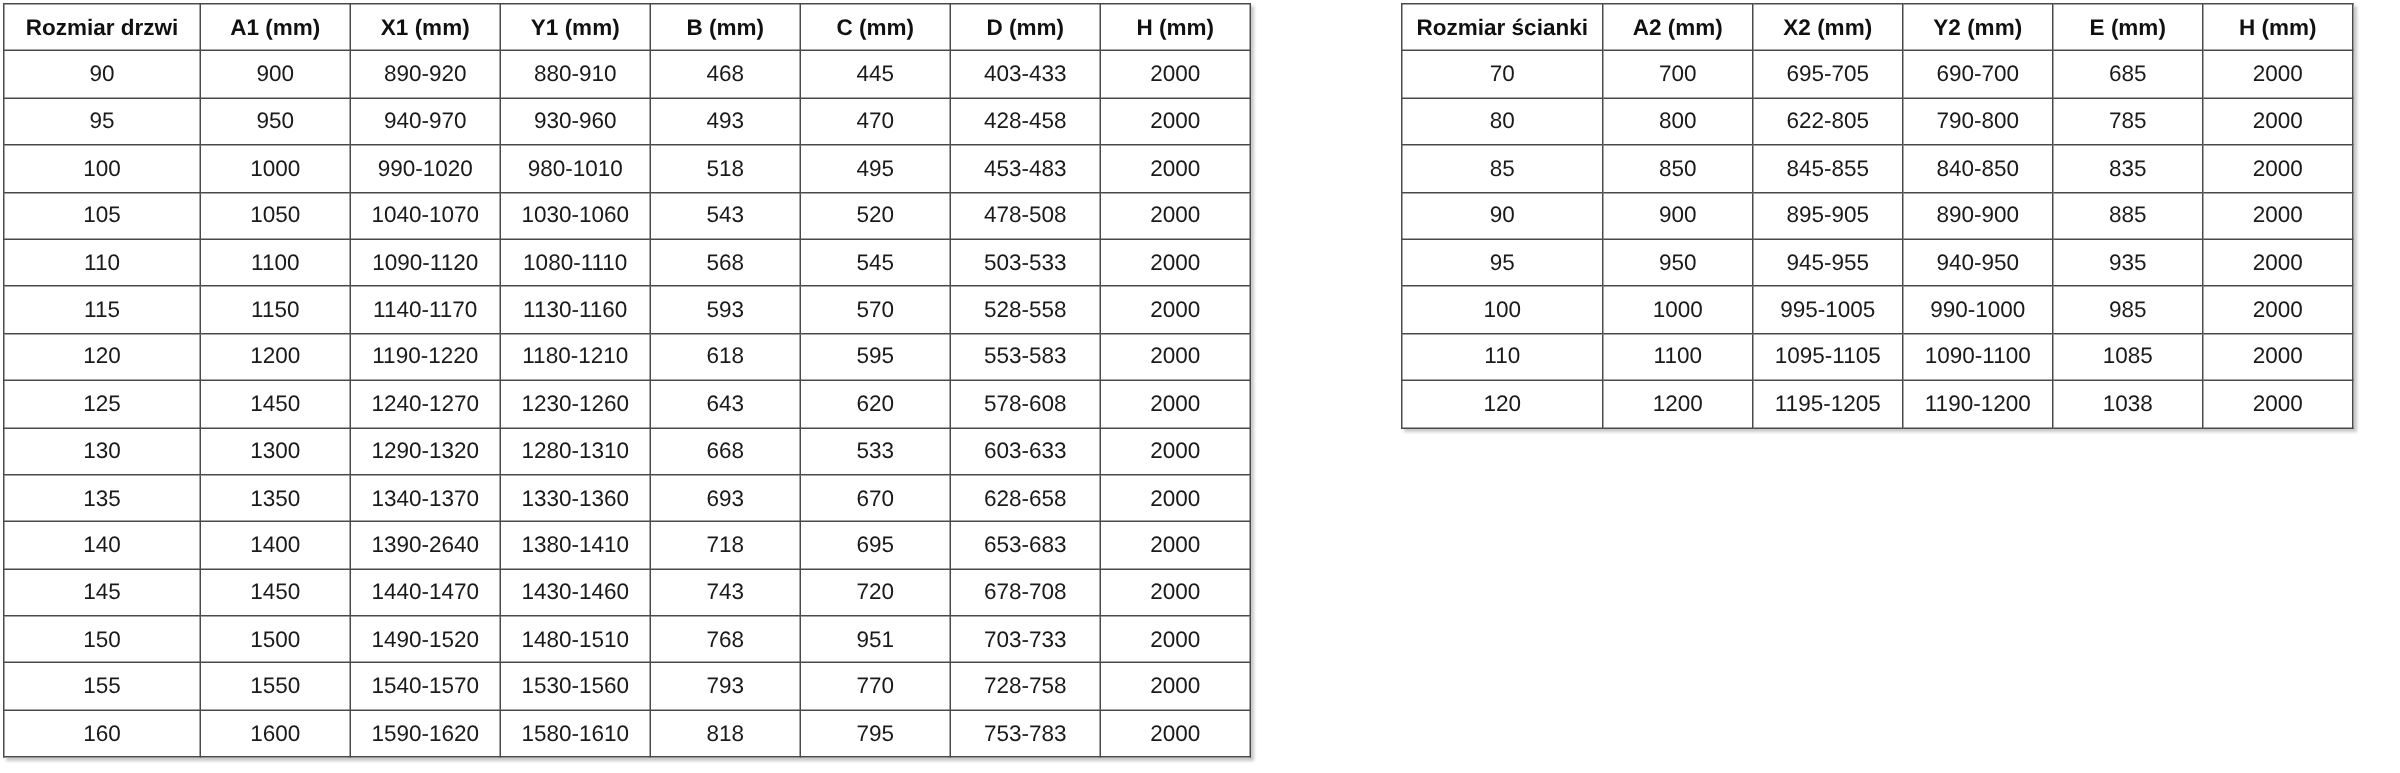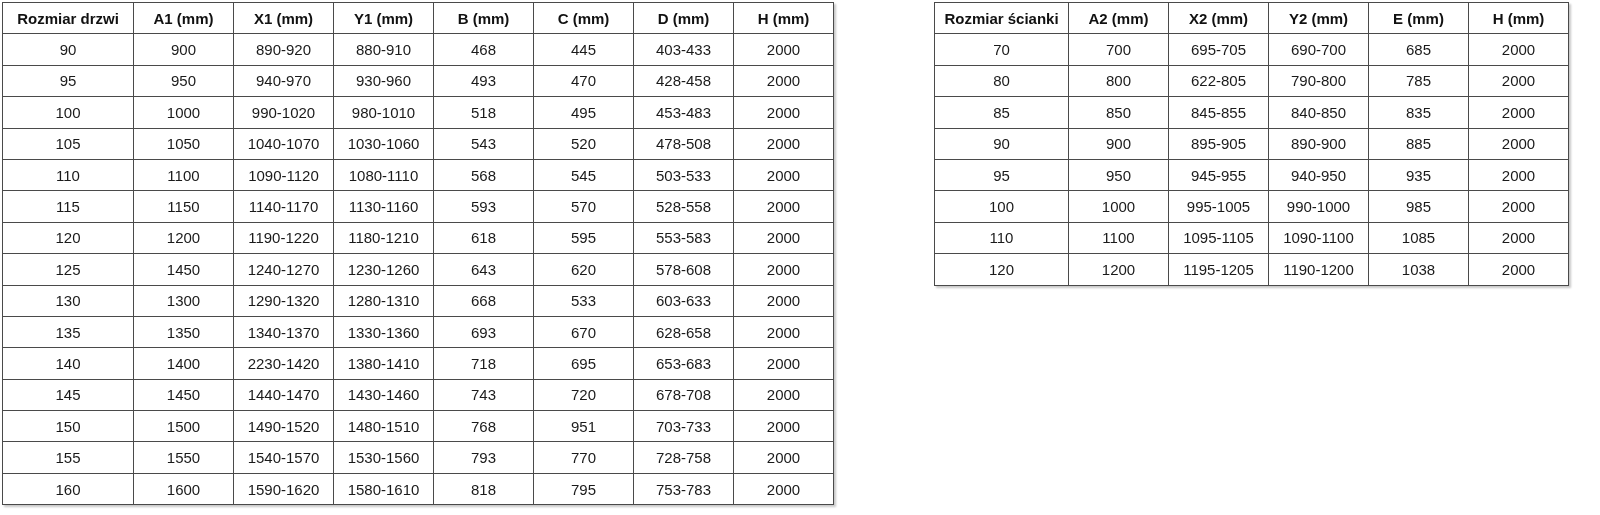--- a/index.html
+++ b/index.html
@@ -168,21 +168,21 @@
           <td>1340-1370</td>
           <td>1330-1360</td>
           <td>693</td>
           <td>670</td>
           <td>628-658</td>
           <td>2000</td>
         </tr>
         <tr>
           <td>140</td>
           <td>1400</td>
-          <td>2230-1420</td>
+          <td>1390-2640</td>
           <td>1380-1410</td>
           <td>718</td>
           <td>695</td>
           <td>653-683</td>
           <td>2000</td>
         </tr>
         <tr>
           <td>145</td>
           <td>1450</td>
           <td>1440-1470</td>

